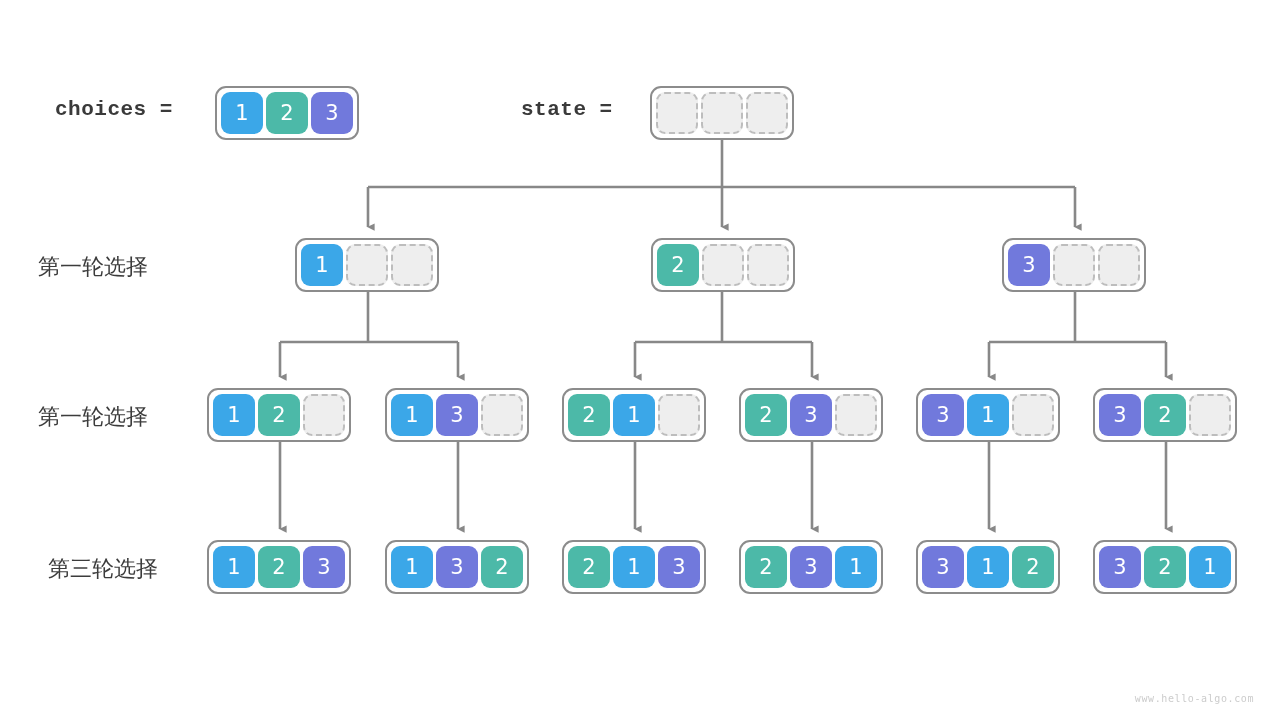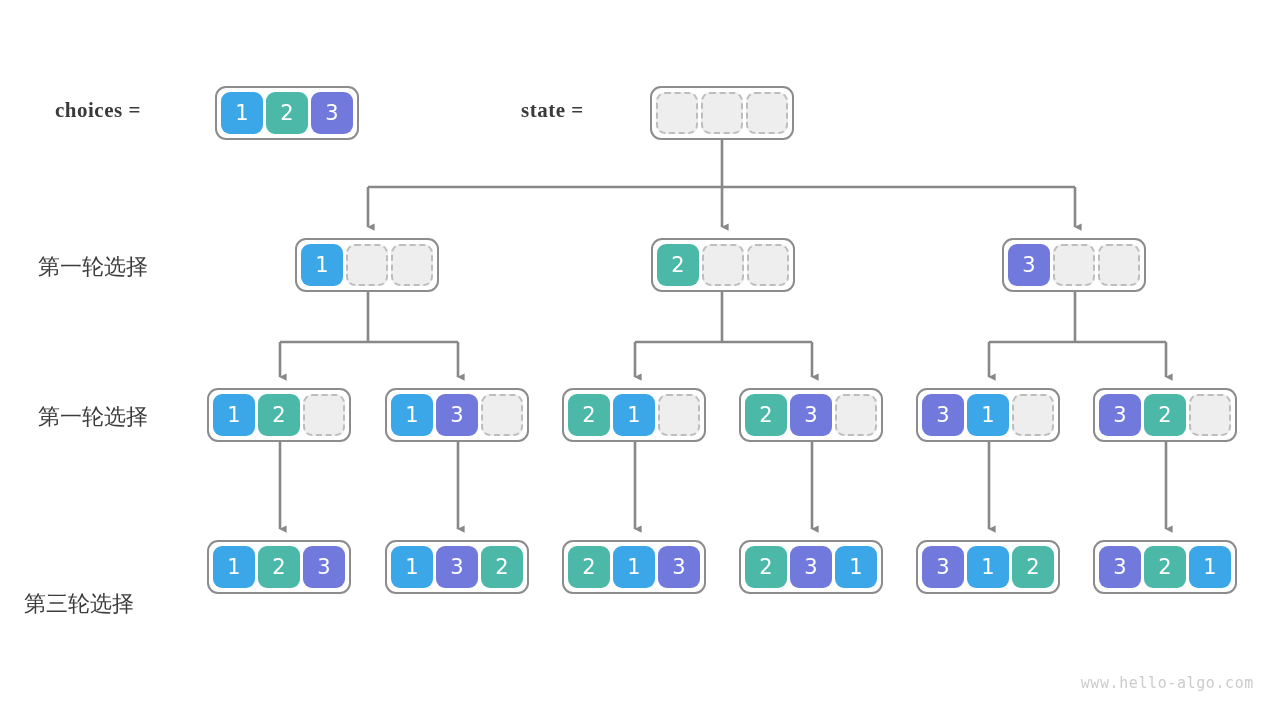--- a/index.html
+++ b/index.html
@@ -10,39 +10,39 @@
     overflow:hidden;
   }
   #stage{position:relative;width:1280px;height:720px;}
 
   
   #wires{position:absolute;left:0;top:0;width:1280px;height:720px;}
 
   
   .var-label{
     position:absolute;
-    font-family:Liberation Serif, serif;
+    font-family:Liberation Mono, monospace;
     font-weight:700;
     font-size:21px;
     color:#3a3a3a;
     letter-spacing:.5px;
     white-space:nowrap;
   }
   .row-label{
     position:absolute;
     font-family:"DejaVu Sans","Liberation Sans",sans-serif;
     font-size:22px;
     color:#3c3c3c;
     white-space:nowrap;
   }
   .watermark{
     position:absolute;
-    right:26px;bottom:28px;
+    right:26px;bottom:16px;
     font-family:"DejaVu Sans Mono","Liberation Mono",monospace;
-    font-size:15px;
+    font-size:10px;
     color:#cccccc;
     letter-spacing:.6px;
     white-space:nowrap;
   }
 
   
   .node{
     position:absolute;
     box-sizing:border-box;
     border:2.5px solid #8c8c8c;
@@ -112,21 +112,21 @@
       <path d="M989,440 L989,529" marker-end="url(#arw)"></path>
       <path d="M1166,440 L1166,529" marker-end="url(#arw)"></path>
     </g>
   </svg>
 
   <div class="var-label" style="left:55px;top:98px;">choices =</div>
   <div class="var-label" style="left:521px;top:98px;">state =</div>
 
   <div class="row-label" style="left:38px;top:252px;">第一轮选择</div>
   <div class="row-label" style="left:38px;top:402px;">第一轮选择</div>
-  <div class="row-label" style="left:24px;top:554px;margin-top:35px;">第三轮选择</div>
+  <div class="row-label" style="left:48px;top:554px;">第三轮选择</div>
 
   <div id="nodes">
       <div class="node" style="left: 215px; top: 86px; border-color: rgb(140, 140, 140);">
         <div class="cell" style="background: rgb(59, 167, 232);">1</div>
         <div class="cell" style="background: rgb(76, 185, 168);">2</div>
         <div class="cell" style="background: rgb(113, 121, 220);">3</div>
       </div>
       <div class="node" style="left: 650px; top: 86px; border-color: rgb(140, 140, 140);">
         <div class="cell empty" style="background: rgb(238, 238, 238); border-color: rgb(189, 189, 189);"></div>
         <div class="cell empty" style="background: rgb(238, 238, 238); border-color: rgb(189, 189, 189);"></div>

